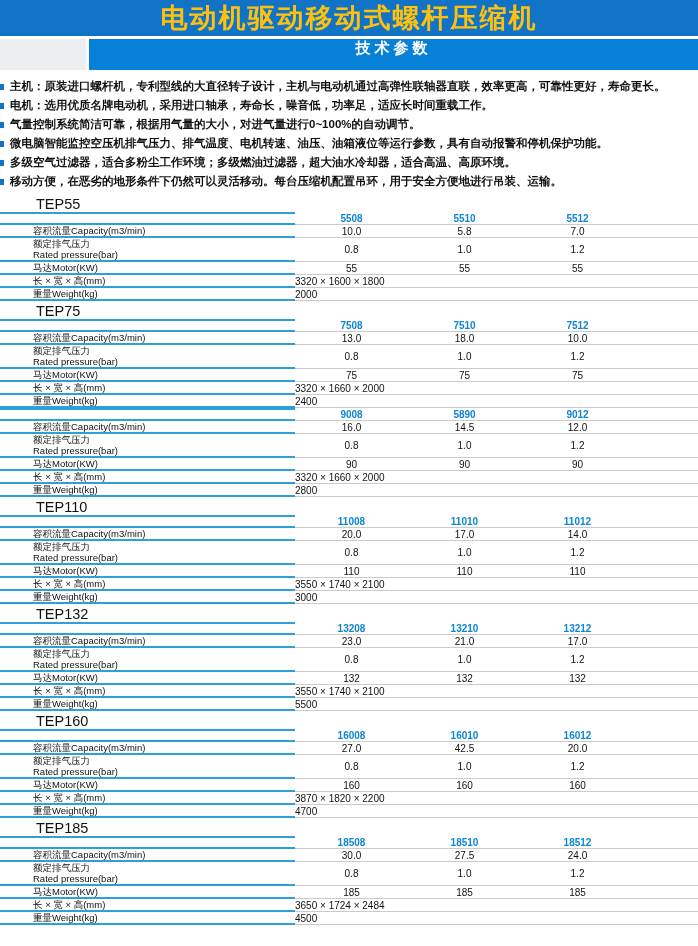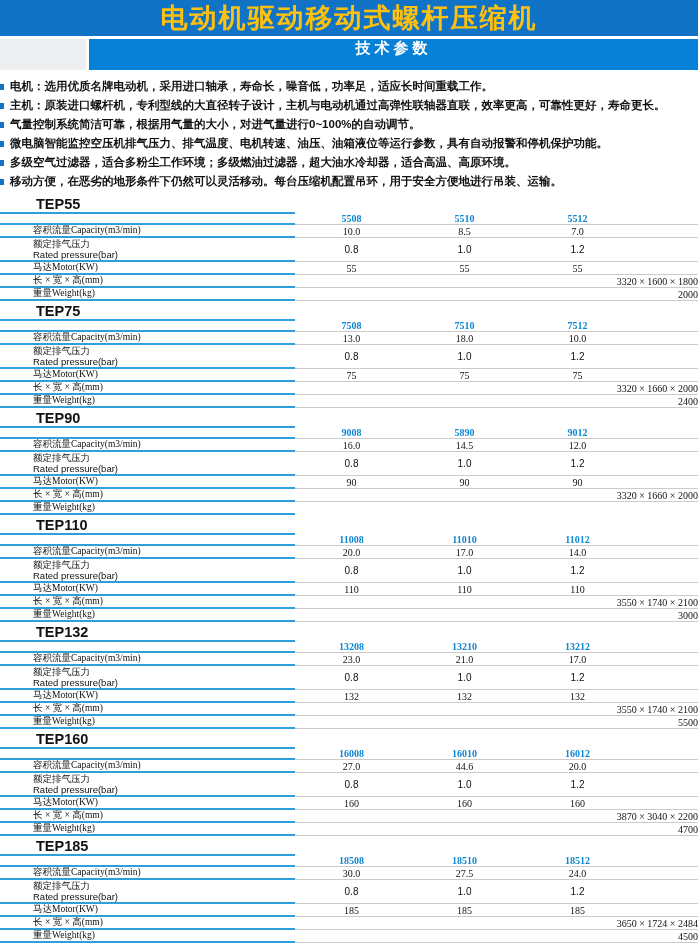--- a/index.html
+++ b/index.html
@@ -11,48 +11,48 @@
   body{height:946px;overflow:hidden;font-family:"Liberation Sans","DejaVu Sans",sans-serif;color:#111;}
   .header{height:36px;background:var(--header-bg);display:flex;align-items:flex-end;justify-content:center;}
   .header-title{color:var(--title-yellow);font-size:27px;font-weight:bold;letter-spacing:2px;}
   .bar-row{margin-top:3px;height:31px;display:flex;}
   .bar-gray{width:86px;height:100%;background:var(--bar-gray);}
   .bar-blue{flex:1;margin-left:3px;background:var(--bar-bg);display:flex;justify-content:center;}
   .bar-label{color:#fff;font-size:15px;font-weight:bold;letter-spacing:4px;}
   .features{margin:7px 0 5px 0;}
   .feature-item{position:relative;padding-left:10px;font-size:11.5px;font-weight:600;line-height:19px;white-space:nowrap;overflow:hidden;}
   .bullet{position:absolute;left:-2px;top:7px;width:6px;height:6px;background:var(--header-bg);}
-  .series-title{height:16px;padding-left:36px;font-size:14.5px;font-weight:bold;display:flex;align-items:center;margin-top:2px;}
+  .series-title{height:16px;padding-left:36px;font-size:14.5px;font-weight:normal;display:flex;align-items:center;margin-top:2px;}
   .t-row{display:flex;align-items:stretch;}
-  .t-row.h1{height:13px;font-family:Liberation Serif, serif;}
+  .t-row.h1{height:13px;}
   .t-row.h2{height:24px;}
   .t-label{width:295px;border-bottom:2px solid var(--line-blue);padding-left:33px;font-size:9.5px;line-height:11px;display:flex;flex-direction:column;justify-content:center;white-space:nowrap;}
   .t-row.first .t-label{border-top:2px solid var(--line-blue);}
   .t-data{flex:1;border-bottom:1px solid var(--grid-gray);display:flex;align-items:center;font-size:10px;}
   .t-data .cell{width:113px;text-align:center;}
-  .t-data.full{display:block;text-align:right;line-height:12px;padding-top:1px;}
+  .t-data.full{display:block;text-align:left;line-height:12px;padding-top:1px;}
   .t-row.model-row .cell{color:var(--model-blue);font-weight:bold;}
 </style>
 </head>
 <body>
 
 <div class="header">
   <div class="header-title">电动机驱动移动式螺杆压缩机</div>
 </div>
 
 <div class="bar-row">
   <div class="bar-gray"></div>
   <div class="bar-blue">
     <div class="bar-label">技术参数</div>
   </div>
 </div>
 
 <div class="features">
+    <div class="feature-item"><span class="bullet"></span>主机：原装进口螺杆机，专利型线的大直径转子设计，主机与电动机通过高弹性联轴器直联，效率更高，可靠性更好，寿命更长。</div>
     <div class="feature-item"><span class="bullet"></span>电机：选用优质名牌电动机，采用进口轴承，寿命长，噪音低，功率足，适应长时间重载工作。</div>
-    <div class="feature-item"><span class="bullet"></span>主机：原装进口螺杆机，专利型线的大直径转子设计，主机与电动机通过高弹性联轴器直联，效率更高，可靠性更好，寿命更长。</div>
     <div class="feature-item"><span class="bullet"></span>气量控制系统简洁可靠，根据用气量的大小，对进气量进行0~100%的自动调节。</div>
     <div class="feature-item"><span class="bullet"></span>微电脑智能监控空压机排气压力、排气温度、电机转速、油压、油箱液位等运行参数，具有自动报警和停机保护功能。</div>
     <div class="feature-item"><span class="bullet"></span>多级空气过滤器，适合多粉尘工作环境；多级燃油过滤器，超大油水冷却器，适合高温、高原环境。</div>
     <div class="feature-item"><span class="bullet"></span>移动方便，在恶劣的地形条件下仍然可以灵活移动。每台压缩机配置吊环，用于安全方便地进行吊装、运输。</div>
   </div>
 
 <div id="tables-container">
   <div class="series-block">
     <div class="series-title">TEP55</div>
 
@@ -64,21 +64,21 @@
           <div class="cell">5512</div>
         </div>
     </div>
 
     <div class="t-row h1">
       <div class="t-label">
           <span>容积流量Capacity(m3/min)</span>
         </div>
       <div class="t-data">
           <div class="cell">10.0</div>
-          <div class="cell">8.5</div>
+          <div class="cell">5.8</div>
           <div class="cell">7.0</div>
         </div>
     </div>
 
     <div class="t-row h2">
       <div class="t-label">
         <span>额定排气压力</span>
         <span>Rated pressure(bar)</span>
       </div>
       <div class="t-data">
@@ -169,21 +169,20 @@
 
     <div class="t-row h1">
       <div class="t-label">
           <span>重量Weight(kg)</span>
         </div>
       <div class="t-data full">2400</div>
     </div>
   </div>
 
   <div class="series-block">
-    <div class="series-title">TEP90</div>
 
     <div class="t-row h1 first model-row">
       <div class="t-label"></div>
       <div class="t-data">
           <div class="cell">9008</div>
           <div class="cell">5890</div>
           <div class="cell">9012</div>
         </div>
     </div>
 
@@ -225,20 +224,21 @@
       <div class="t-label">
           <span>长 × 宽 × 高(mm)</span>
         </div>
       <div class="t-data full">3320 × 1660 × 2000</div>
     </div>
 
     <div class="t-row h1">
       <div class="t-label">
           <span>重量Weight(kg)</span>
         </div>
+      <div class="t-data full">2800</div>
     </div>
   </div>
 
   <div class="series-block">
     <div class="series-title">TEP110</div>
 
     <div class="t-row h1 first model-row">
       <div class="t-label"></div>
       <div class="t-data">
           <div class="cell">11008</div>
@@ -368,21 +368,21 @@
           <div class="cell">16012</div>
         </div>
     </div>
 
     <div class="t-row h1">
       <div class="t-label">
           <span>容积流量Capacity(m3/min)</span>
         </div>
       <div class="t-data">
           <div class="cell">27.0</div>
-          <div class="cell">44.6</div>
+          <div class="cell">42.5</div>
           <div class="cell">20.0</div>
         </div>
     </div>
 
     <div class="t-row h2">
       <div class="t-label">
         <span>额定排气压力</span>
         <span>Rated pressure(bar)</span>
       </div>
       <div class="t-data">
@@ -400,21 +400,21 @@
           <div class="cell">160</div>
           <div class="cell">160</div>
           <div class="cell">160</div>
         </div>
     </div>
 
     <div class="t-row h1">
       <div class="t-label">
           <span>长 × 宽 × 高(mm)</span>
         </div>
-      <div class="t-data full">3870 × 3040 × 2200</div>
+      <div class="t-data full">3870 × 1820 × 2200</div>
     </div>
 
     <div class="t-row h1">
       <div class="t-label">
           <span>重量Weight(kg)</span>
         </div>
       <div class="t-data full">4700</div>
     </div>
   </div>
 

